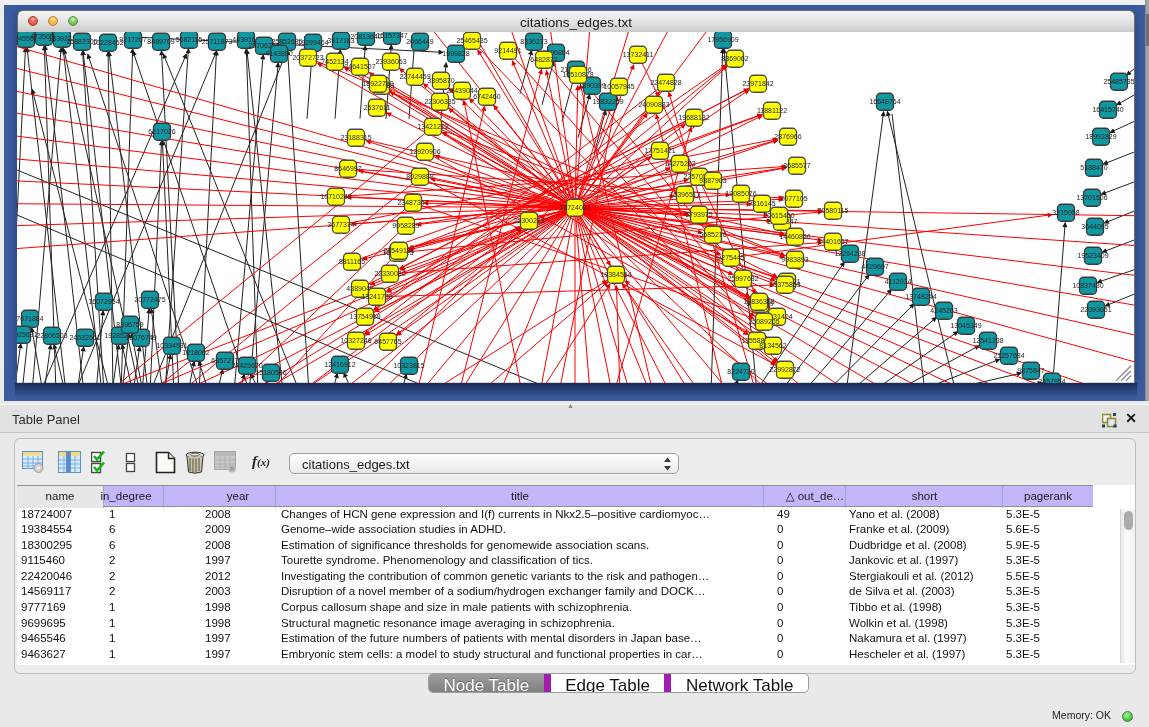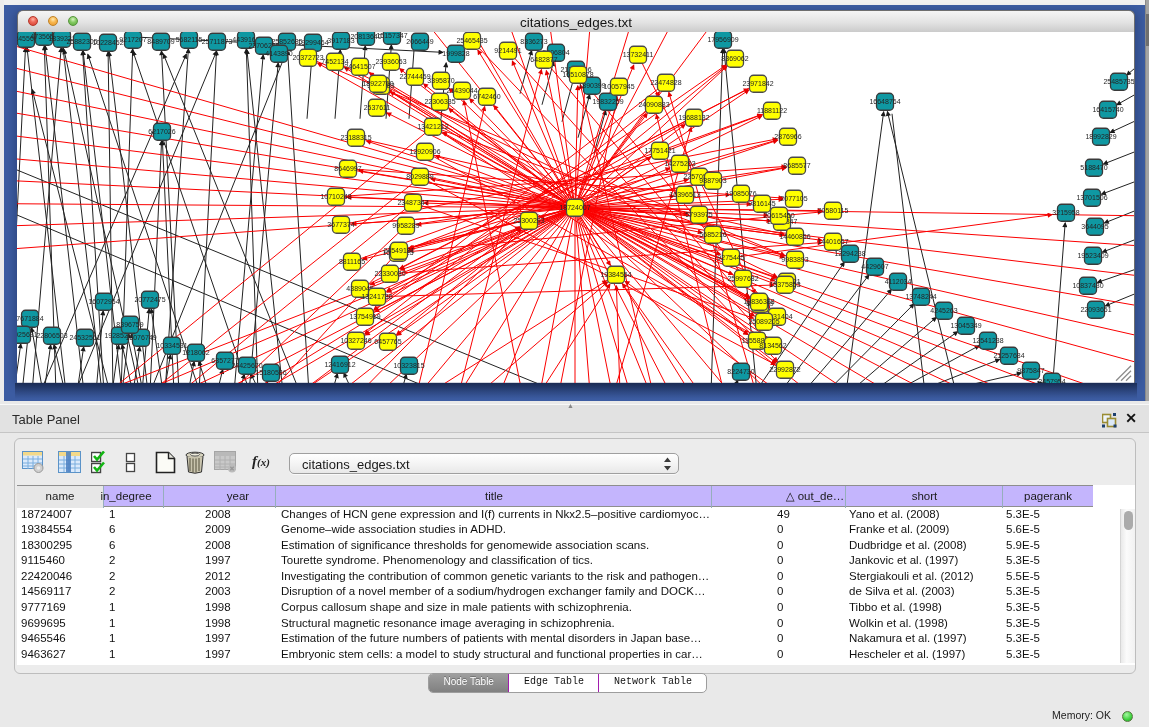--- a/index.html
+++ b/index.html
@@ -59,24 +59,24 @@
 .c4 { left:760px; width:70px; }
 .c5 { left:832px; width:153px; }
 .c6 { left:989px; width:85px; }
 #vscroll { position:absolute; right:0px; top:24px; width:15px; height:154px;
   background:linear-gradient(90deg,#e9e9e9,#fbfbfb 40%,#f1f1f1); border-left:1px solid #d5d5d5; }
 #vthumb { position:absolute; left:2.5px; top:2px; width:9px; height:19px;
   background:#ababab; border-radius:5px; }
 
 #tabs { position:absolute; left:428px; top:272.5px; height:20px; display:flex;
   border:1px solid #9d9d9d; border-radius:5px; overflow:hidden; background:#fff; }
-.tab { font-size:10px; color:#111; padding:2px 14.5px 0 14.5px; height:20px; }
+.tab { font-size:17px; color:#111; padding:2px 14.5px 0 14.5px; height:20px; }
 .tab.sel { background:linear-gradient(#9e9e9e,#7d7d7d); color:#fff;
   text-shadow:0 -1px 0 rgba(0,0,0,.3); }
-.tab + .tab { border-left:1px solid #a21caf;font-family:Liberation Mono, monospace; }
+.tab + .tab { border-left:7px solid #a21caf; }
 #mem { position:absolute; right:38px; bottom:6px; font-size:10.5px; color:#222;margin-top:42px; }
 #memdot { position:absolute; right:16px; bottom:5px; width:11px; height:11px;
   border-radius:50%; background:radial-gradient(circle at 40% 30%, #a5f7a0, #3ed13e 60%, #1f9e2c); border:1px solid #57773f; }
 .icon { position:absolute; top:6.5px; }
 </style></head>
 <body>
 <div id="page">
   <div id="topstrip"></div>
   <div id="leftstrip"></div>
   <div id="desktop">
@@ -720,21 +720,21 @@
           <svg style="position:absolute;right:6px;top:3.5px" width="9" height="14" viewBox="0 0 9 14">
               <path d="M1 5 L4.5 0.5 L8 5 z M1 9 L4.5 13.5 L8 9 z" fill="#3a3a3a"></path>
             </svg>
         </div>
       </div>
       <div id="tbl">
         <div id="thead">
           <div class="th" style="left:0;width:87px;background:#e7e7e7;">name</div>
           <div class="th" style="left:72px;width:75px;">in_degree</div>
           <div class="th" style="left:184px;width:75px;">year</div>
-          <div class="th" style="left:260px;width:435px;">title</div>
+          <div class="th" style="left:260px;width:487px;">title</div>
           <div class="th" style="left:756px;width:73px;padding-left:12px;">△ out_de…</div>
           <div class="th" style="left:830px;width:156px;">short</div>
           <div class="th" style="left:987px;width:88px;border-right:none;">pagerank</div>
         </div>
         <div id="tbody">
 <div class="tr">
               <div class="c c0">18724007</div>
               <div class="c c1">1</div>
               <div class="c c2">2008</div>
               <div class="c c3">Changes of HCN gene expression and I(f) currents in Nkx2.5–positive cardiomyoc…</div>

